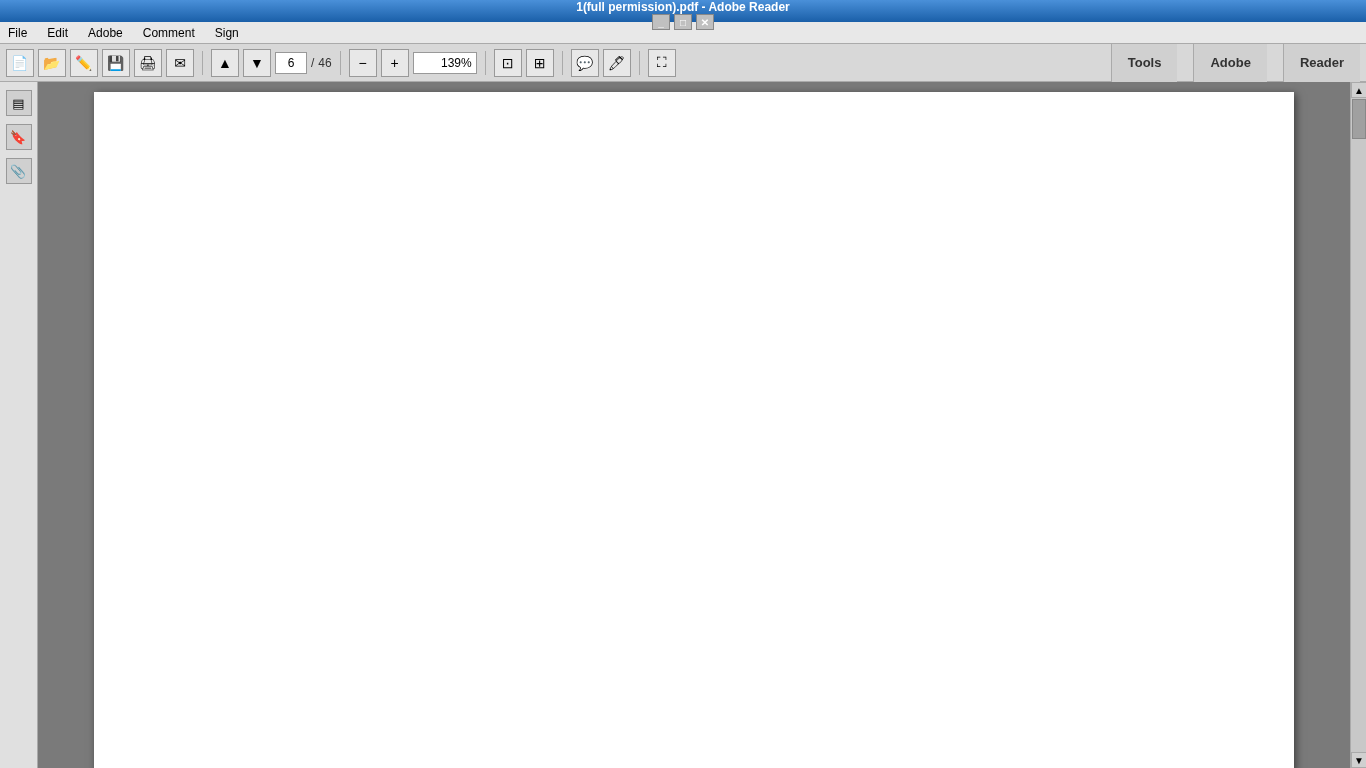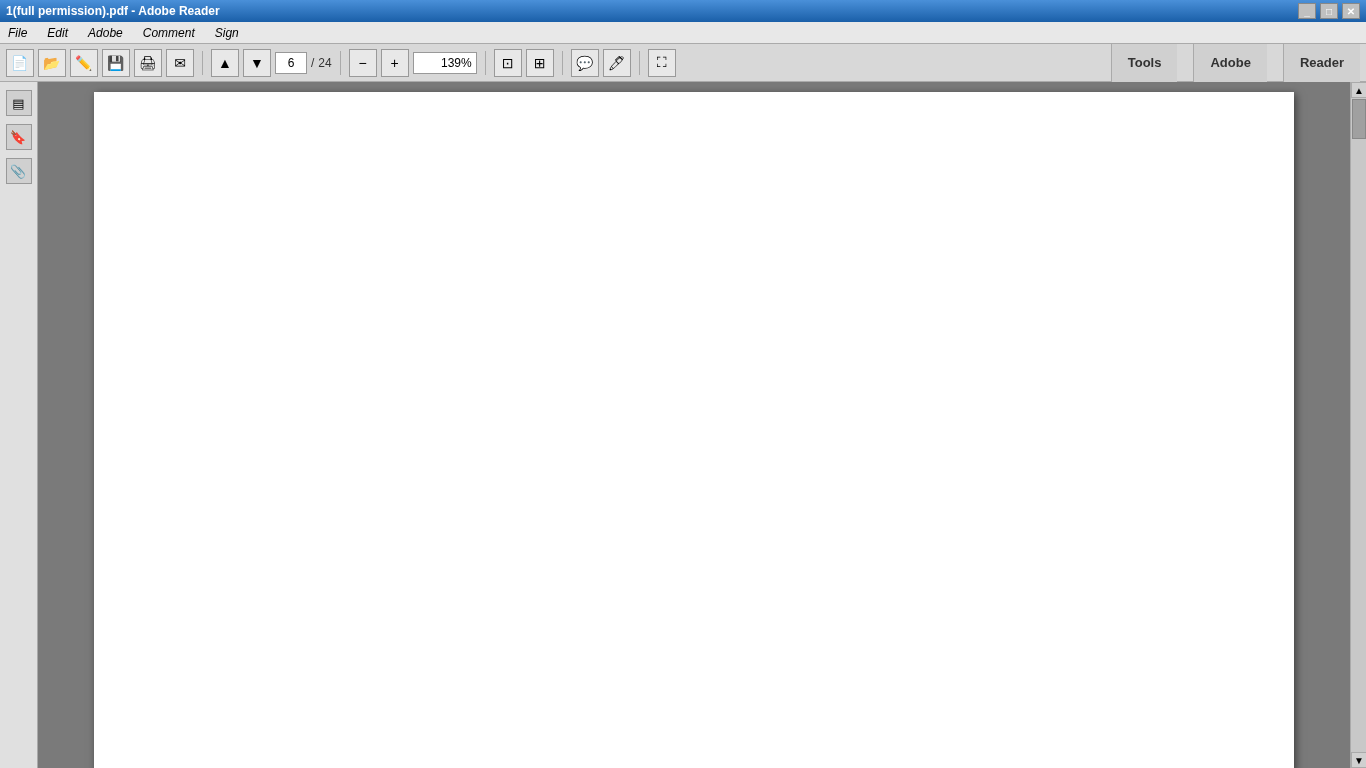--- a/index.html
+++ b/index.html
@@ -10,20 +10,21 @@
       width: 100%;
       height: 22px;
       background: linear-gradient(to bottom, #4a90d9, #1a5fa8);
       display: flex;
       align-items: center;
       justify-content: space-between;
       padding: 0 6px;
       color: white;
       font-size: 12px;
       font-weight: bold;
+      flex-direction: column;
     }
     #titlebar-controls {
       display: flex;
       gap: 4px;
     }
     .title-btn {
       width: 18px; height: 16px;
       background: #c0c0c0;
       border: 1px solid #888;
       font-size: 10px;
@@ -36,21 +37,21 @@
       width: 100%;
       height: 22px;
       background: #e8e8e8;
       border-bottom: 1px solid #aaa;
       display: flex;
       align-items: center;
       padding: 0 4px;
       gap: 12px;
       font-size: 12px;
     }
-    .menu-item { cursor: pointer; padding: 2px 4px; font-style: italic; }
+    .menu-item { cursor: pointer; padding: 2px 4px; }
 
     
     #toolbar {
       width: 100%;
       height: 38px;
       background: #d8d8d8;
       border-bottom: 1px solid #aaa;
       display: flex;
       align-items: center;
       padding: 0 6px;
@@ -255,21 +256,21 @@
   <div class="tb-btn">📂</div>
   <div class="tb-btn">✏️</div>
   <div class="tb-btn">💾</div>
   <div class="tb-btn">🖨</div>
   <div class="tb-btn">✉</div>
   <div class="tb-sep"></div>
   <div class="tb-btn">▲</div>
   <div class="tb-btn">▼</div>
   <input class="tb-input" type="text" value="6" style="">
   <span class="tb-label">/</span>
-  <span class="tb-label">24</span>
+  <span class="tb-label">46</span>
   <div class="tb-sep"></div>
   <div class="tb-btn">−</div>
   <div class="tb-btn">+</div>
   <input class="tb-zoom" type="text" value="139%" style="">
   <div class="tb-sep"></div>
   <div class="tb-btn">⊡</div>
   <div class="tb-btn">⊞</div>
   <div class="tb-sep"></div>
   <div class="tb-btn">💬</div>
   <div class="tb-btn">🖊</div>

